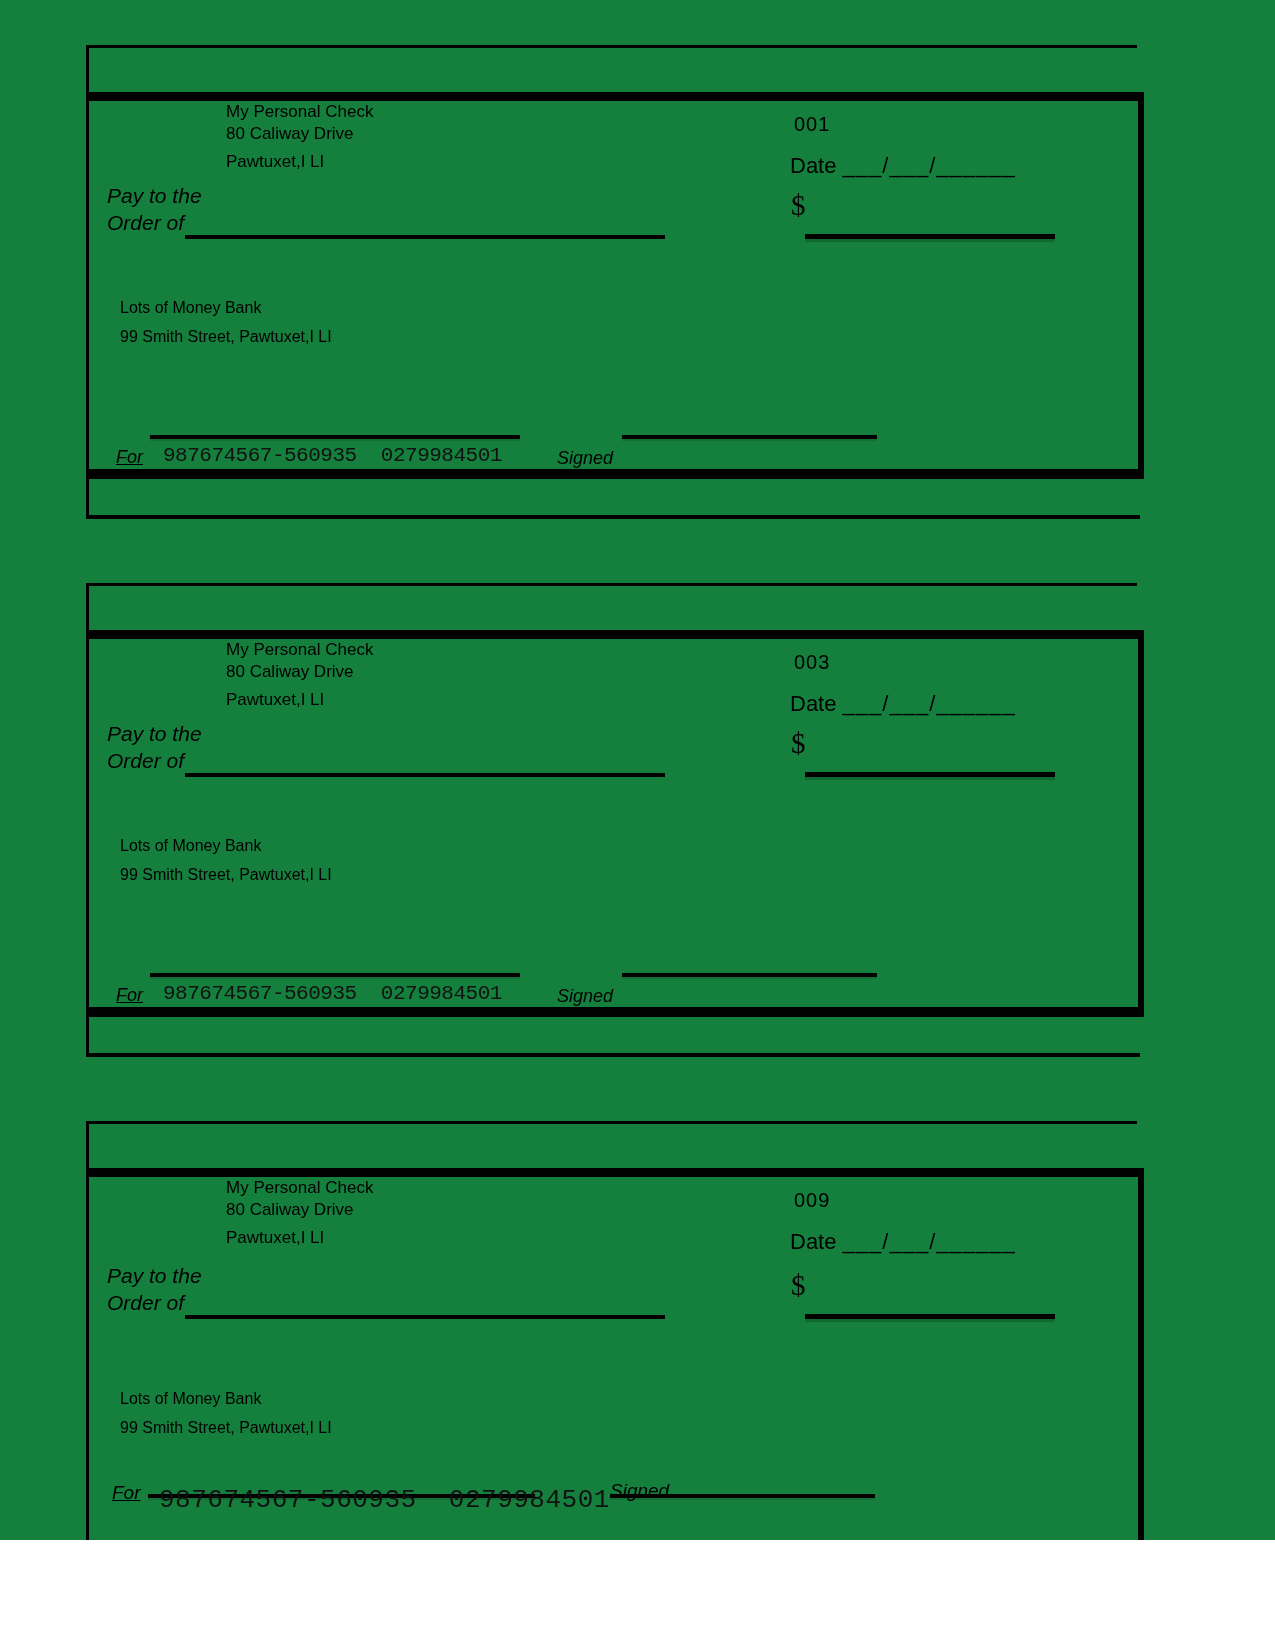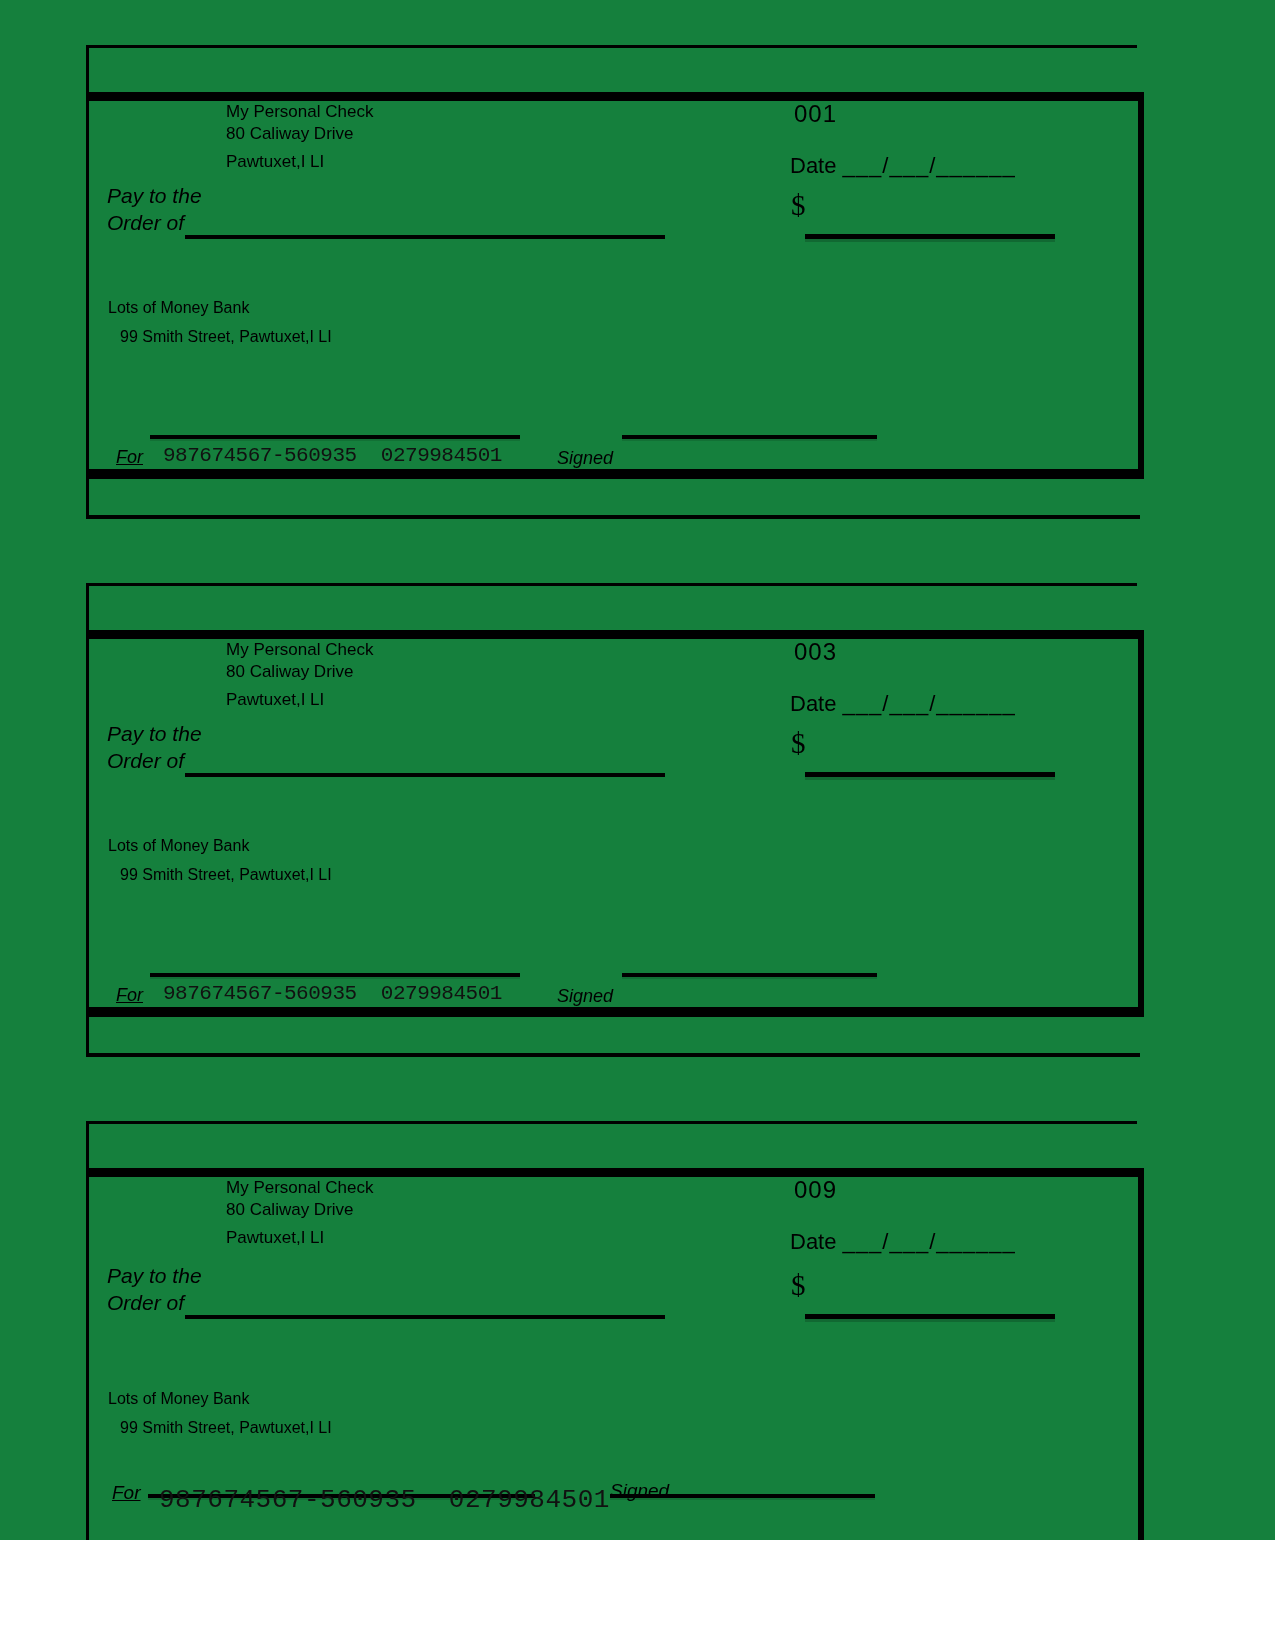--- a/index.html
+++ b/index.html
@@ -18,39 +18,39 @@
   .box-bottom{left:86px;top:424px;width:1058px;height:10px;}
   .thin-bottom{left:86px;top:470px;width:1054px;height:4px;}
   .g3 .box-bottom{top:432px;}
   .g3 .box-right{height:395px;}
 
   
   .payer{left:226px;font-size:17px;line-height:20px;}
   .p1{top:57px}.p2{top:79px}.p3{top:107px}
 
   
-  .cnum{left:794px;top:55px;font-size:24px;letter-spacing:1px;}
+  .cnum{left:794px;top:68px;font-size:20px;letter-spacing:1px;}
   .daterow{left:790px;top:108px;font-size:22px;}
   .daterow .blank{letter-spacing:1px;}
 
   
   .payto{left:107px;font-style:italic;font-size:21px;line-height:24px;}
   .l1{top:139px}.l2{top:166px}
   .payline{left:185px;top:190px;width:480px;height:4px;}
   .g3 .l1{top:143px}.g3 .l2{top:170px}
   .g3 .payline{top:194px;}
 
   
   .dollar{left:791px;top:144px;font-family:"Liberation Serif",serif;font-size:29px;}
   .dollarline{left:805px;top:189px;width:250px;height:5px;box-shadow:0 3px 0 rgba(0,0,0,.18);}
   .g3 .dollar{top:148px}
   .g3 .dollarline{top:193px;}
 
   
-  .bank1{left:108px;top:254px;font-size:16px;text-align:center;}
+  .bank1{left:120px;top:254px;font-size:16px;text-align:center;}
   .bank2{left:120px;top:283px;font-size:16px;}
   .g3 .bank1{top:269px}
   .g3 .bank2{top:298px}
 
   
   .memoline{left:150px;top:390px;width:370px;height:4px;box-shadow:0 2px 0 rgba(0,0,0,.12);}
   .sigline{left:622px;top:390px;width:255px;height:4px;box-shadow:0 2px 0 rgba(0,0,0,.12);}
   .forlbl{left:116px;top:402px;font-style:italic;font-size:18px;text-decoration:underline;}
   .micr{left:163px;top:399px;font-family:Liberation Mono, monospace;
         font-size:21px;letter-spacing:-0.5px;white-space:pre;color:#111;}

